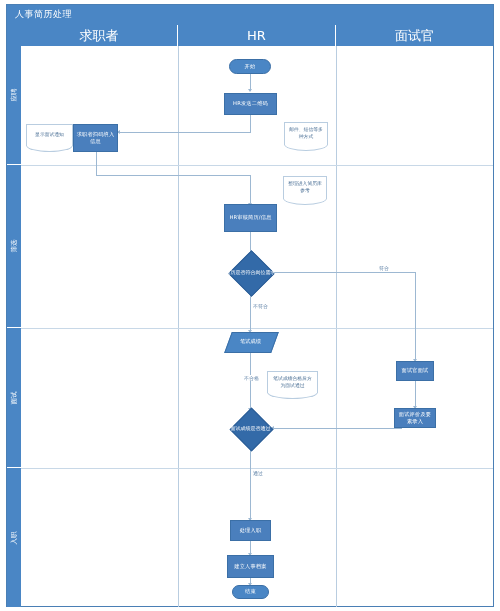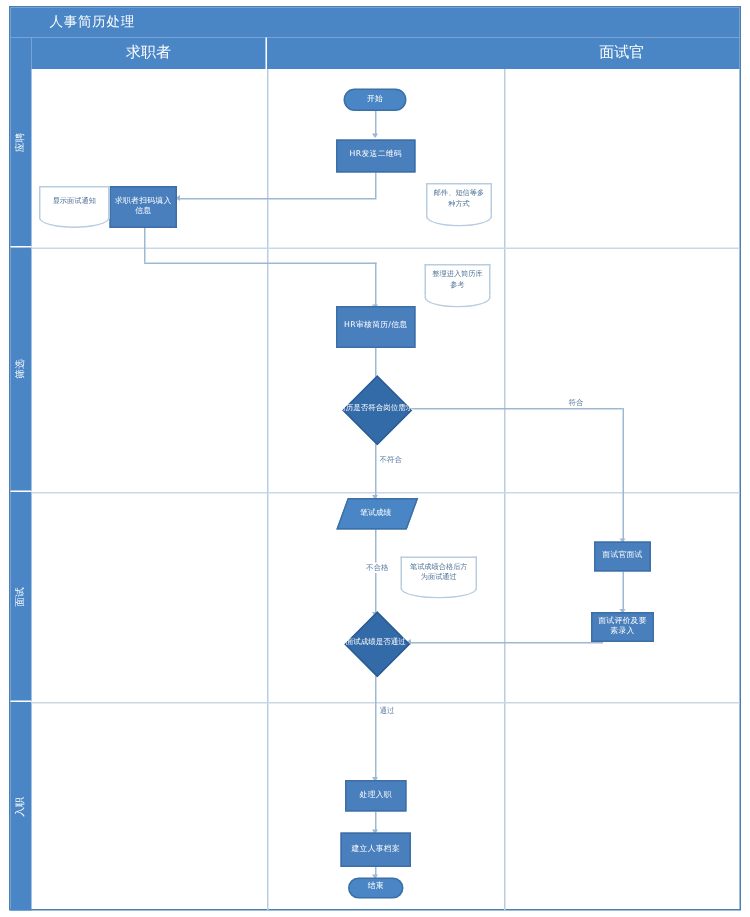--- a/index.html
+++ b/index.html
@@ -23,35 +23,35 @@
     background:#ffffff;
   }
   
   .title-bar{
     position:absolute;left:7px;top:5px;
     width:486px;height:20px;
     background:#4a86c5;
     color:#ffffff;
     font-size:9px;
     line-height:20px;
-    padding-left:26px;
+    padding-left:8px;
     box-sizing:border-box;
     letter-spacing:.5px;
     font-family:Liberation Mono, monospace;
   }
   
   .col-header-band{
     position:absolute;left:21px;top:25px;
     width:472px;height:21px;
     background:#4a86c5;
     box-sizing:border-box;
   }
   .col-header{
     position:absolute;top:0;height:21px;
-    color:#ffffff;font-size:10px;
+    color:#ffffff;font-size:13px;
     line-height:21px;text-align:center;
     box-sizing:border-box;
     border-right:1px solid #ffffff;
   }
   .col-header.last{border-right:none;}
   
   .row-header-band{
     position:absolute;left:7px;top:25px;
     width:14px;height:582px;
     background:#4a86c5;
@@ -179,21 +179,21 @@
 <body>
 
 <div class="diagram">
 
   <div class="frame"></div>
 
   <div class="title-bar">人事简历处理</div>
 
   <div class="col-header-band">
     <div class="col-header" style="left:0;width:157px;">求职者</div>
-    <div class="col-header" style="left:157px;width:158px;margin-top:48px;">HR</div>
+    <div class="col-header" style="left:157px;width:158px;">HR</div>
     <div class="col-header last" style="left:315px;width:157px;font-family:Liberation Serif, serif;">面试官</div>
   </div>
 
   <div class="row-header-band">
     <div class="row-header" style="top:0;height:140px;">
       <span>应聘</span>
     </div>
     <div class="row-header" style="top:140px;height:163px;">
       <span>筛选</span>
     </div>

